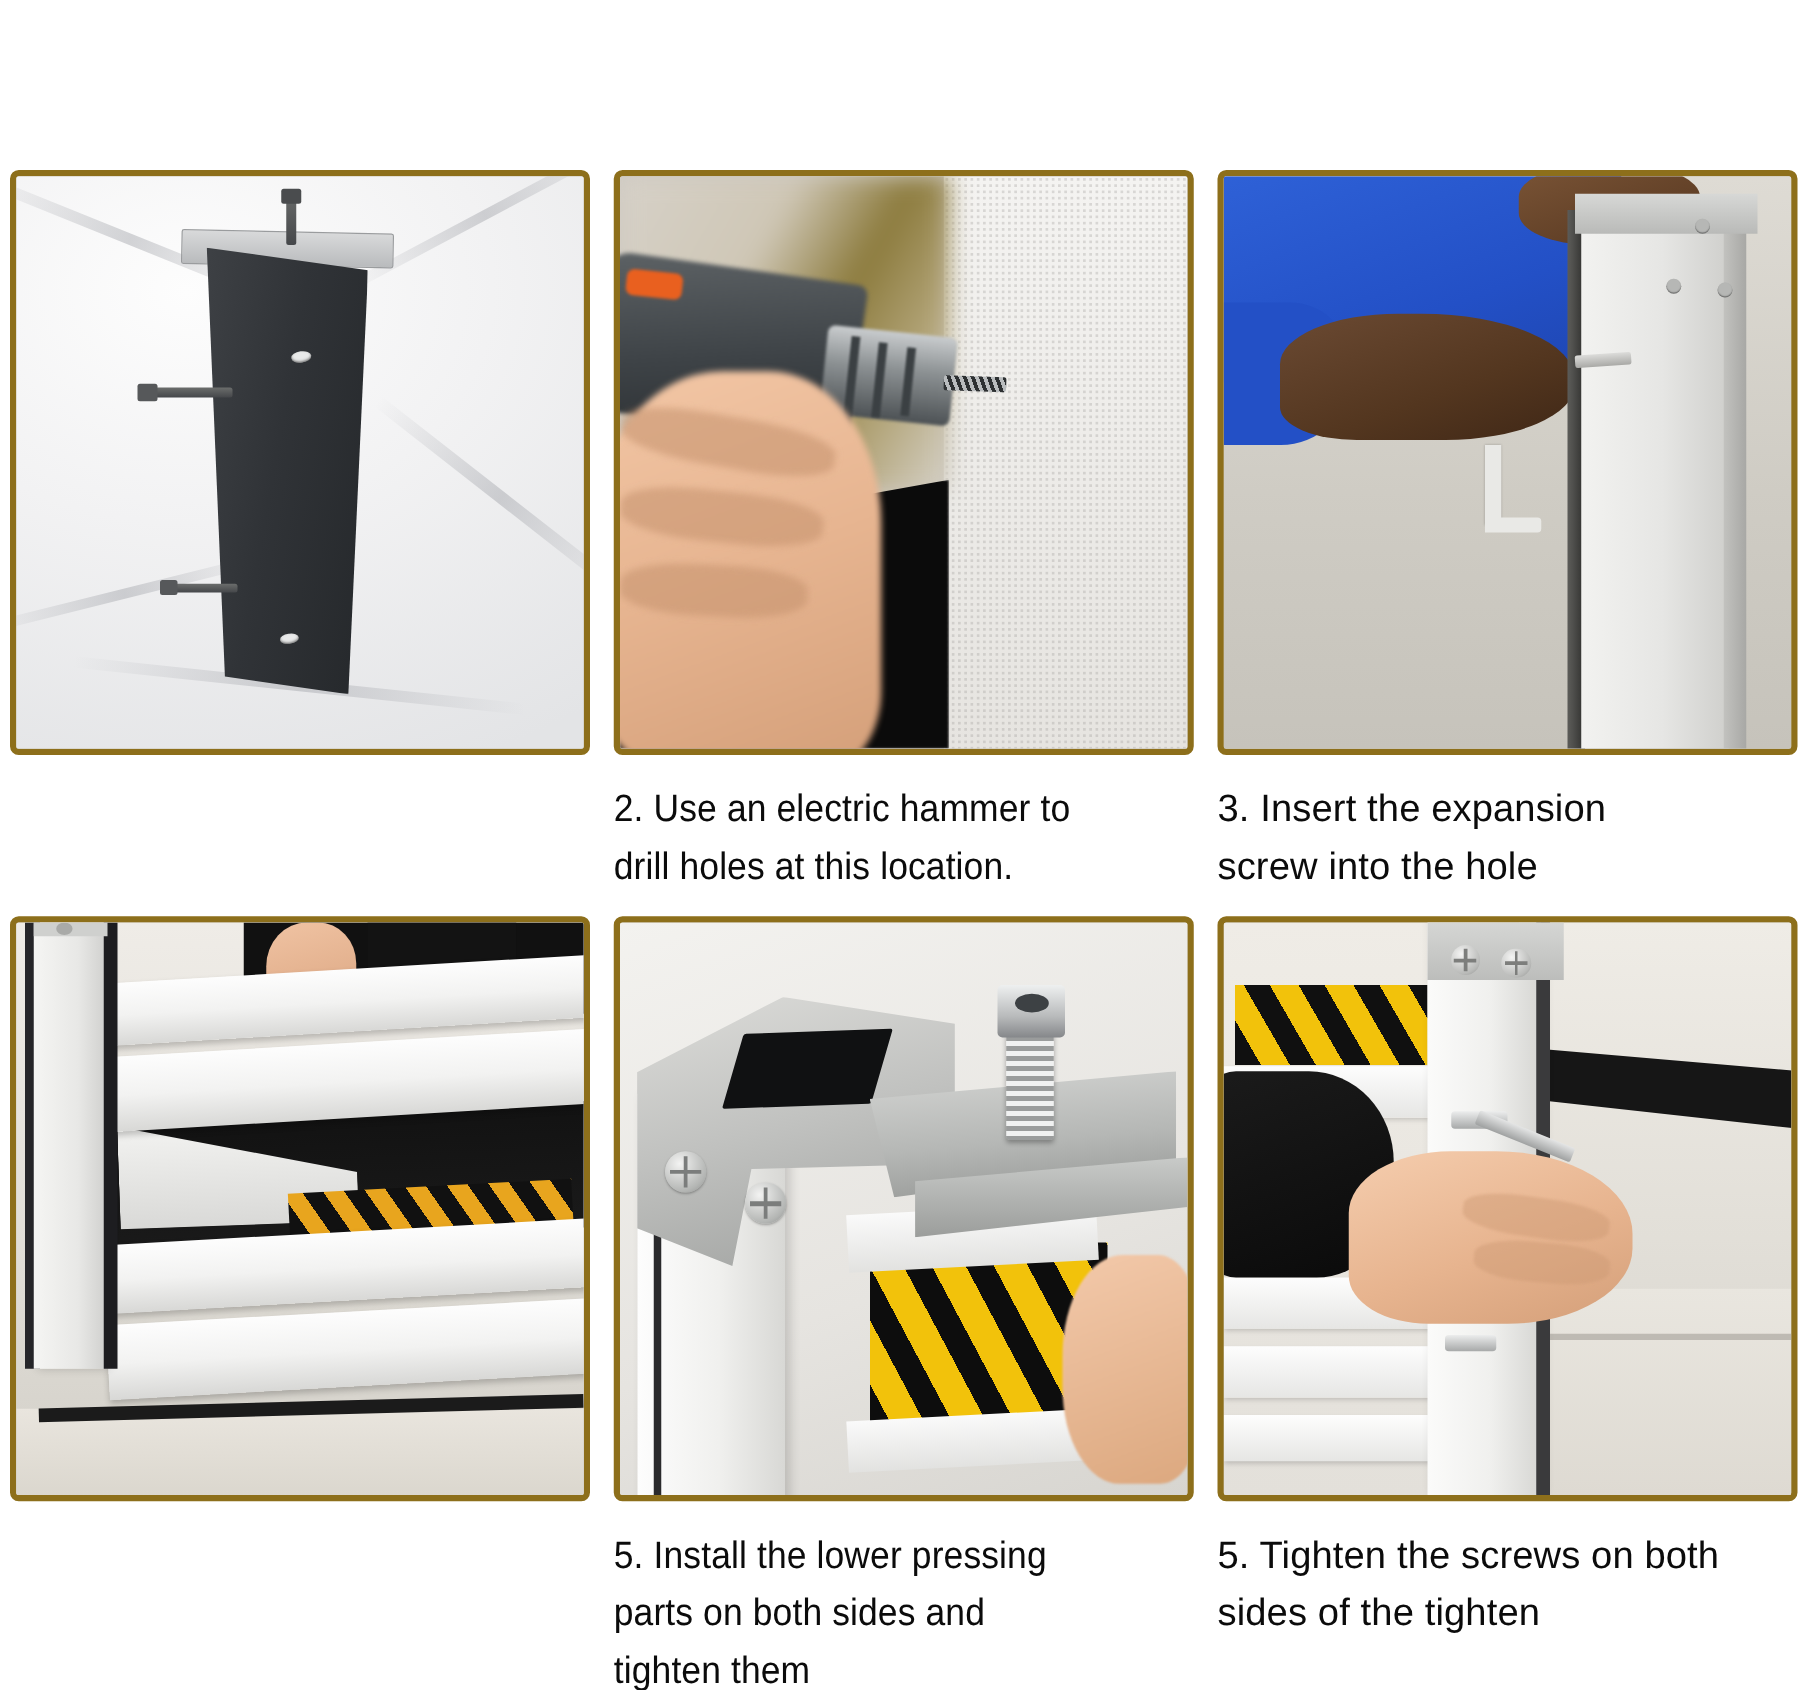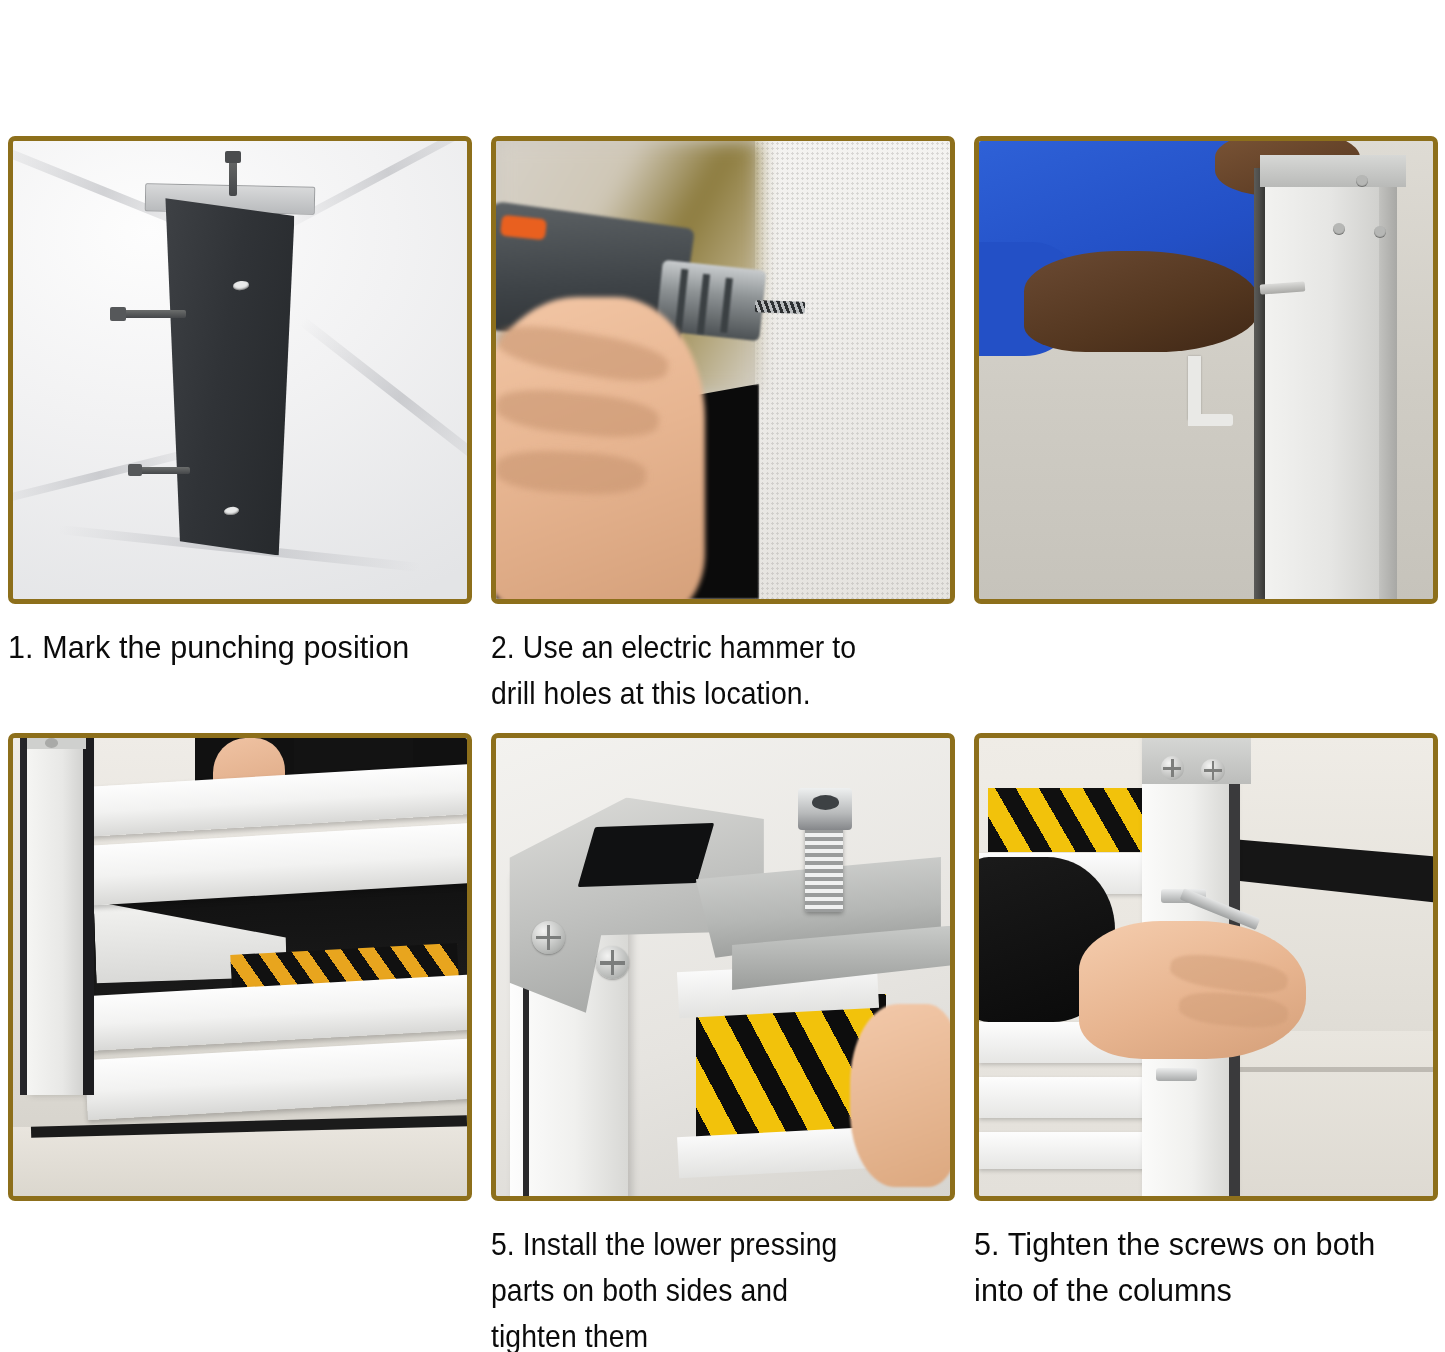--- a/index.html
+++ b/index.html
@@ -321,23 +321,20 @@
           <div class="hole h1"></div>
             <div class="hole h2"></div>
           <div class="bolt b-top"></div>
             <div class="b-top-head"></div>
           <div class="bolt b-mid"></div>
             <div class="b-mid-head"></div>
           <div class="bolt b-low"></div>
             <div class="b-low-head"></div>
         </div>
       </div>
-      <div class="caption">
-        <span class="ln">1. Mark the punching position</span>
-      </div>
     </div>
 
     <div class="cell">
       <div class="frame">
         <div class="photo p2">
           <div class="wallR"></div>
           <div class="bgblur"></div>
           <div class="dark"></div>
           <div class="drillbody"></div>
           <div class="trigger"></div>
@@ -369,20 +366,24 @@
           <div class="post"></div>
           <div class="postR"></div>
           <div class="cap3"></div>
           <div class="scr s1"></div>
             <div class="scr s2"></div>
             <div class="scr s3"></div>
           <div class="hex"></div>
           <div class="allen"></div>
             <div class="allen2"></div>
         </div>
+      </div>
+      <div class="caption">
+        <span class="ln">3. Insert the expansion</span>
+        <span class="ln">screw into the hole</span>
       </div>
     </div>
 
     <div class="cell row2">
       <div class="frame">
         <div class="photo p4">
           <div class="bg"></div>
           <div class="blk"></div>
           <div class="leg"></div>
           <div class="hand4"></div>
@@ -452,18 +453,18 @@
           <div class="bolt6b"></div>
           <div class="wrench"></div>
           <div class="sleeve6"></div>
           <div class="hand6"></div>
           <div class="fing6 fi1"></div>
           <div class="fing6 fi2"></div>
         </div>
       </div>
       <div class="caption">
         <span class="ln">5. Tighten the screws on both</span>
-        <span class="ln">into of the columns</span>
+        <span class="ln">sides of the tighten</span>
       </div>
     </div>
 
   </div>
 </div>
 
 </body></html>

